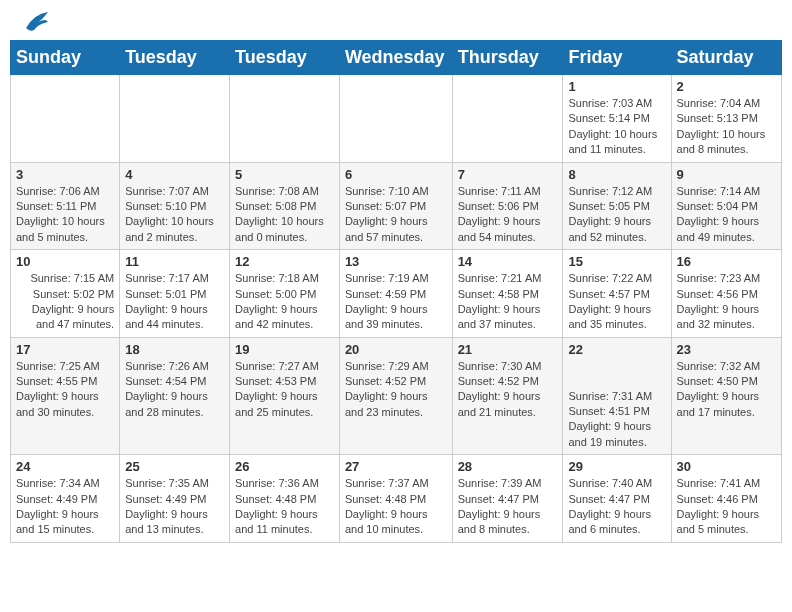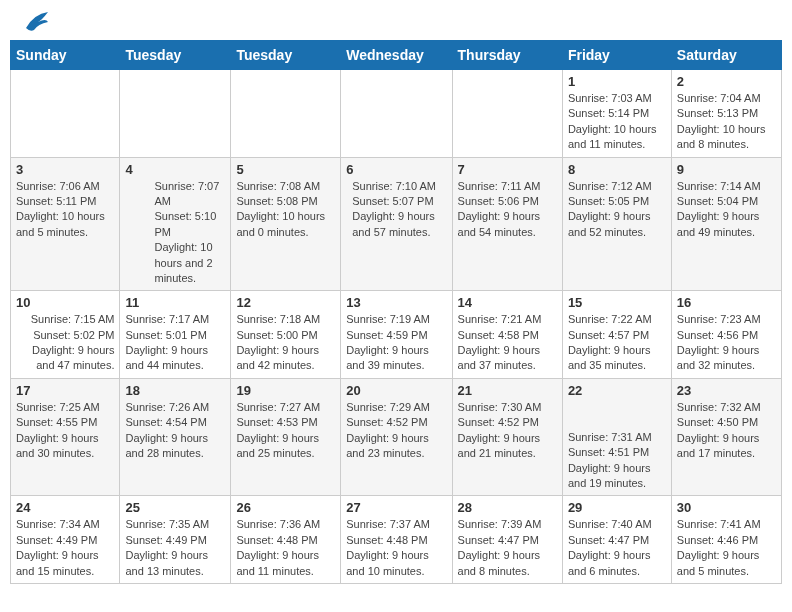--- a/index.html
+++ b/index.html
@@ -38,21 +38,21 @@
     .calendar {
       width: 100%;
       border-collapse: collapse;
       font-size: 11px;
     }
     .calendar th {
       background-color: #1a6faf;
       color: #fff;
       text-align: left;
       padding: 6px 5px;
-      font-size: 14px;
+      font-size: 18px;
       font-weight: bold;
       border: 1px solid #1a6faf;
     }
     .calendar td {
       border: 1px solid #ccc;
       vertical-align: top;
       padding: 4px 5px;
       width: 113px;
       min-height: 80px;
       background: #fff;
@@ -130,33 +130,33 @@
       </tr>
       <tr>
         <td>
           <span class="day-num">3</span>
           <div class="day-info" style="white-space: pre-line;">Sunrise: 7:06 AM
 Sunset: 5:11 PM
 Daylight: 10 hours and 5 minutes.</div>
         </td>
         <td>
           <span class="day-num">4</span>
-          <div class="day-info" style="white-space: pre-line; margin-left: 29px;">Sunrise: 7:07 AM
+          <div class="day-info" style="white-space: pre-line;">Sunrise: 7:07 AM
 Sunset: 5:10 PM
 Daylight: 10 hours and 2 minutes.</div>
         </td>
         <td>
           <span class="day-num">5</span>
           <div class="day-info" style="white-space: pre-line;">Sunrise: 7:08 AM
 Sunset: 5:08 PM
 Daylight: 10 hours and 0 minutes.</div>
         </td>
         <td>
           <span class="day-num">6</span>
-          <div class="day-info" style="white-space: pre-line; margin-left: 6px;">Sunrise: 7:10 AM
+          <div class="day-info" style="white-space: pre-line;">Sunrise: 7:10 AM
 Sunset: 5:07 PM
 Daylight: 9 hours and 57 minutes.</div>
         </td>
         <td>
           <span class="day-num">7</span>
           <div class="day-info" style="white-space: pre-line;">Sunrise: 7:11 AM
 Sunset: 5:06 PM
 Daylight: 9 hours and 54 minutes.</div>
         </td>
         <td>

